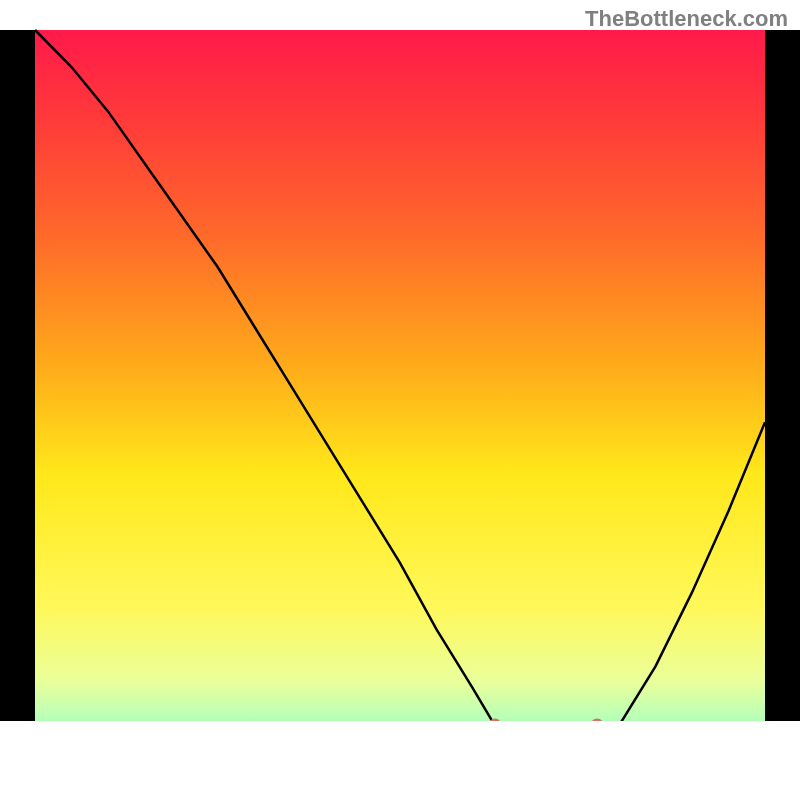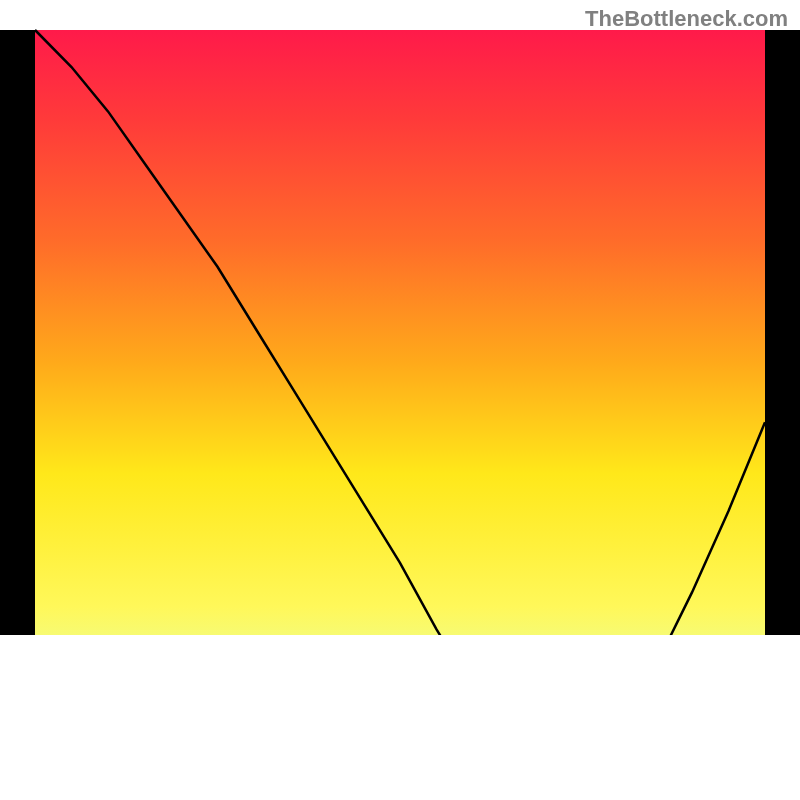--- a/index.html
+++ b/index.html
@@ -3,21 +3,21 @@
 <meta charset="utf-8">
 <style>
   body {
     margin: 0;
     padding: 0;
     background: #fff;
     font-family: Arial, sans-serif;
   }
   .container {
     width: 800px;
-    height: 635px;
+    height: 721px;
     position: relative;
   }
   .watermark {
     position: absolute;
     top: 6px;
     right: 12px;
     font-size: 22px;
     font-weight: bold;
     color: #808080;
     z-index: 10;

